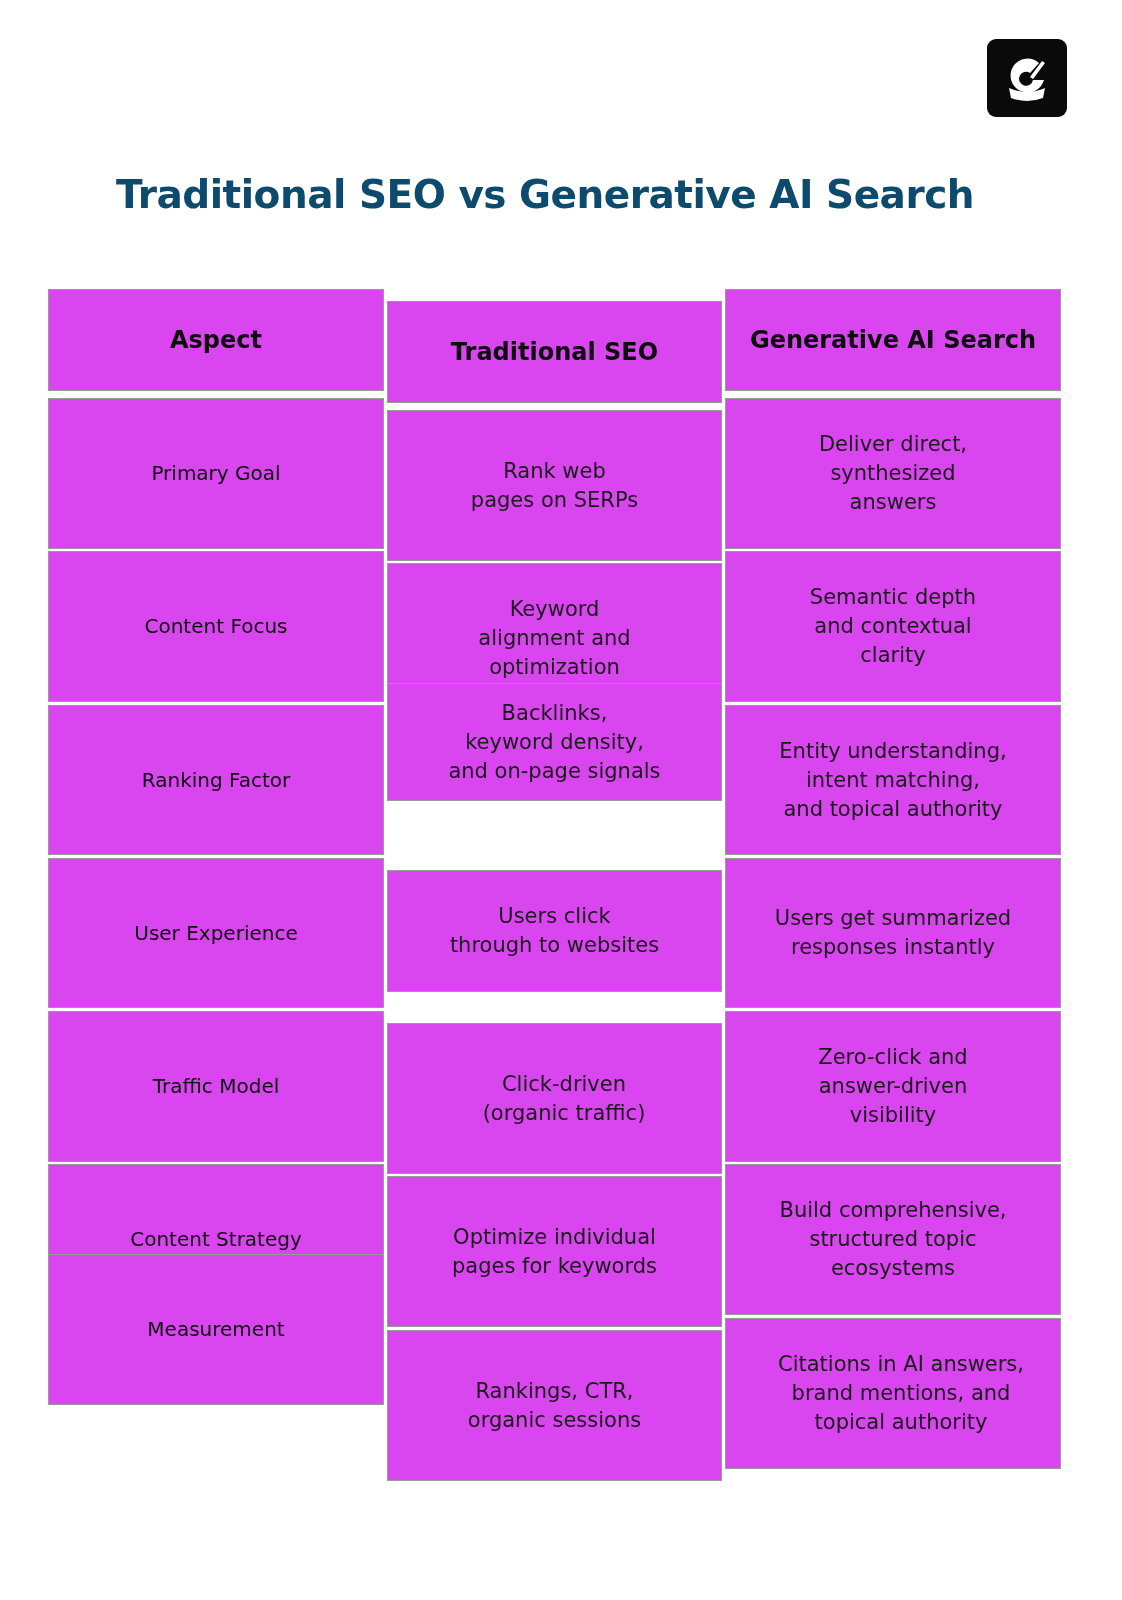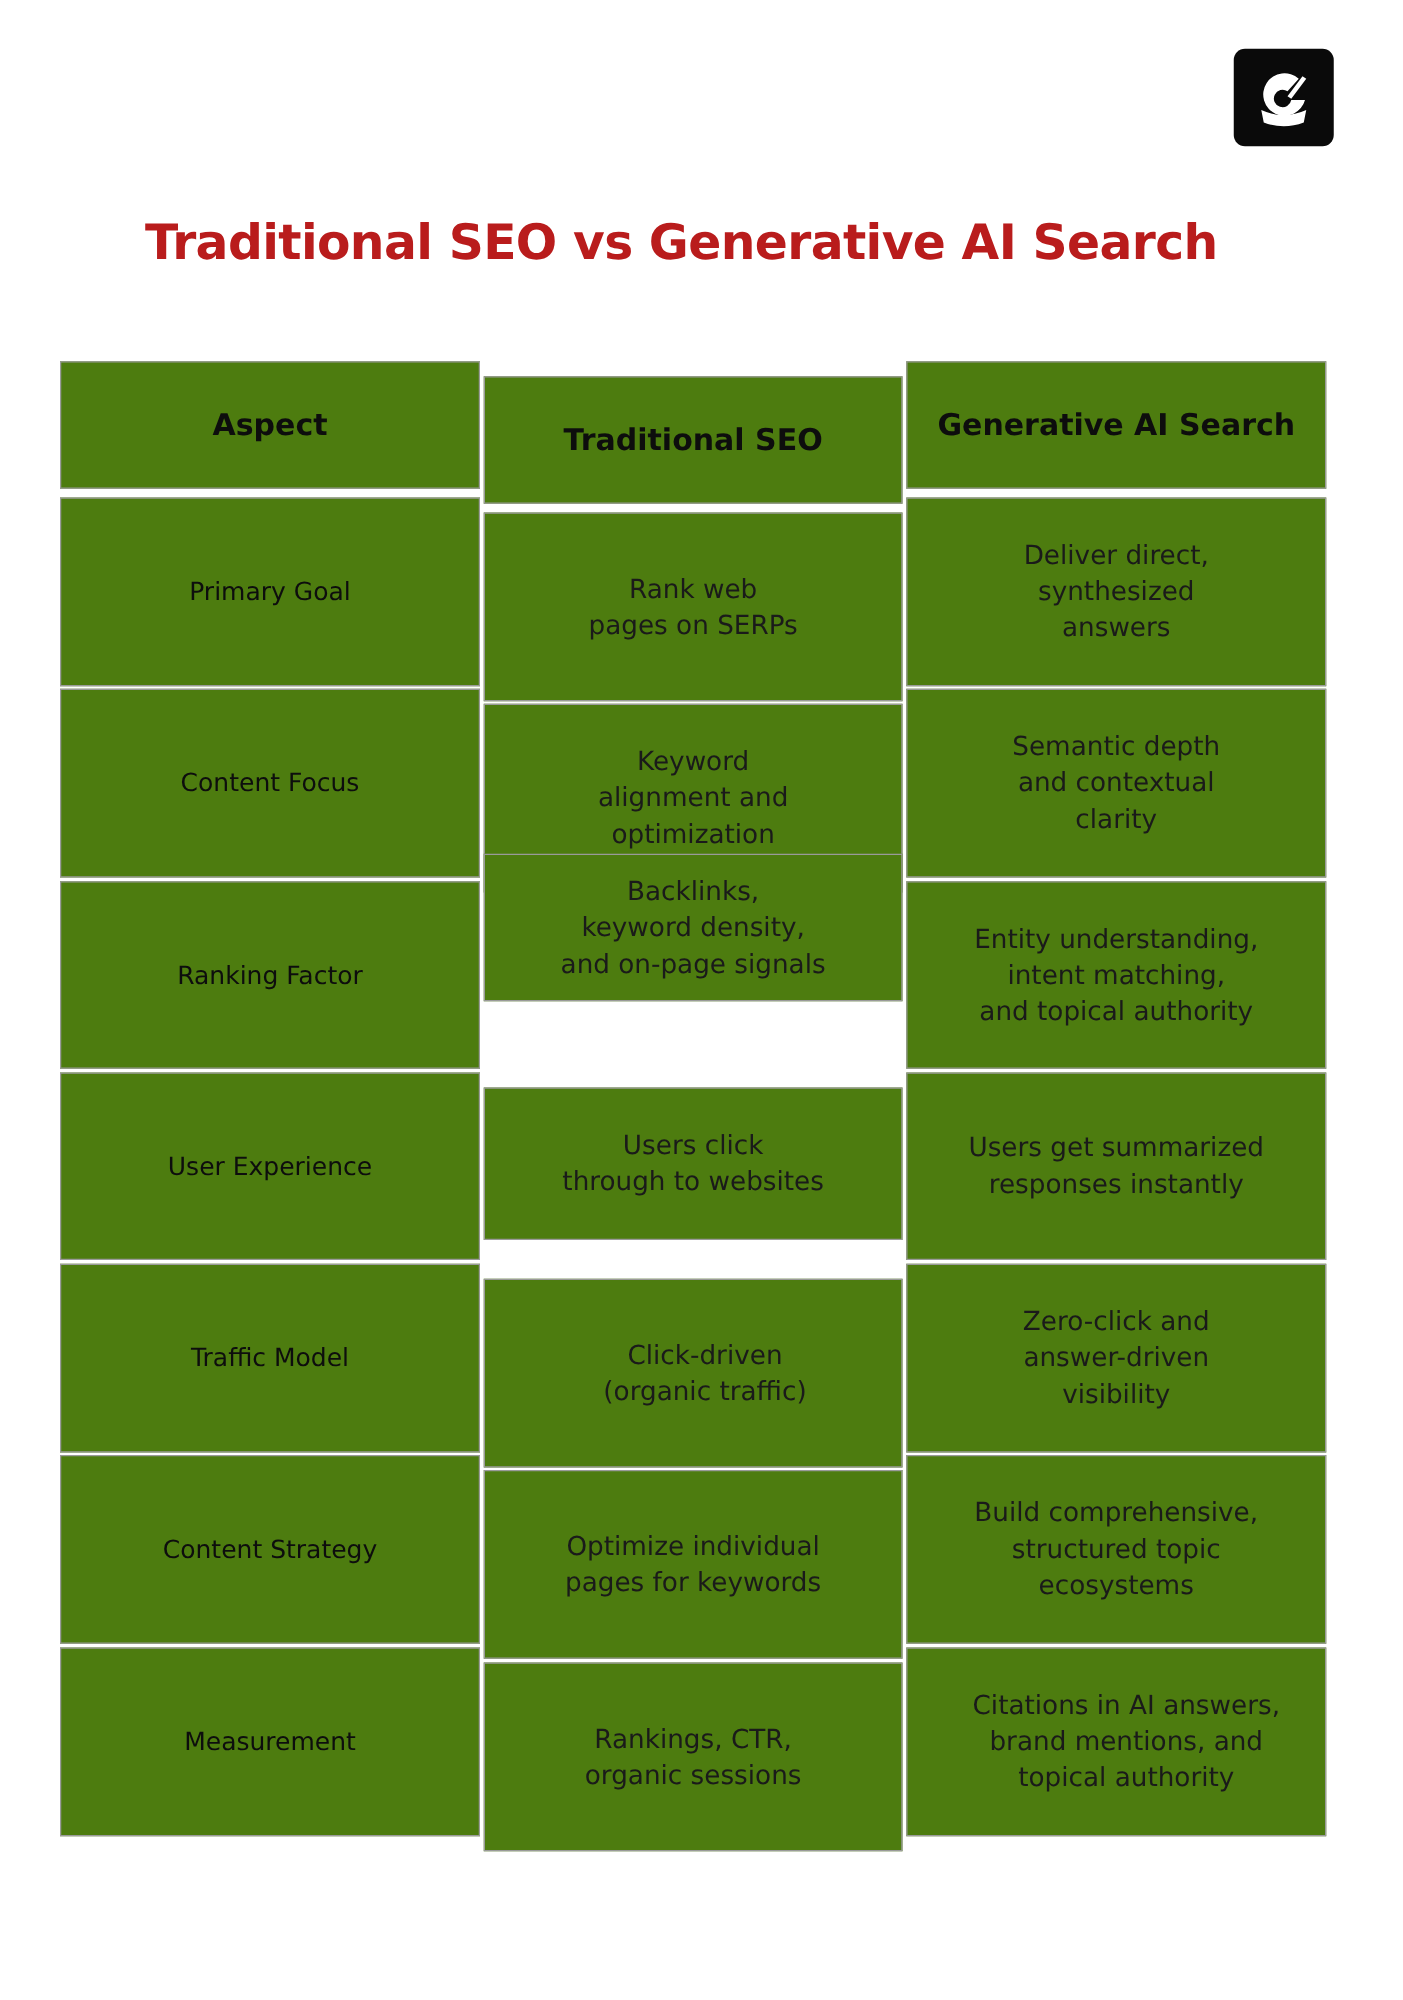--- a/index.html
+++ b/index.html
@@ -15,27 +15,27 @@
     position: absolute; left: 987px; top: 39px;
     width: 80px; height: 78px;
     background: #0a0a0a; border-radius: 9px;
     display: flex; align-items: center; justify-content: center;
   }
   .title {
     position: absolute; left: 0; top: 172px; width: 1090px;
     text-align: center;
     font-family: "DejaVu Sans", sans-serif;
     font-weight: bold; font-size: 39px; letter-spacing: -0.5px;
-    color: #b91c1c;
+    color: #0c4a6e;
   }
   .cell {
     position: absolute;
     box-sizing: border-box;
     border: 1.5px solid #9a9a9a;
-    background: #4d7c0f;
+    background: #d946ef;
     display: flex; align-items: center; justify-content: center;
     text-align: center;
   }
   .cell span { white-space: pre-line; line-height: 29px; }
   .hdr span { font-weight: bold; font-size: 24px; color: #0d0d0d; }
   .aspect span { font-weight: normal; font-size: 20px; color: #0d0d0d; }
   .val span { font-size: 21px; color: #1a1a1a; }
   .c0 { left: 48px; width: 336px; }
   .c1 { left: 387px; width: 335px; margin-top: 12px; }
   .c2 { left: 725px; width: 336px; }
@@ -137,21 +137,21 @@
   <div class="cell val c1" style="top:1164px;height:151px;">
       <span>Optimize individual
 pages for keywords</span>
     </div>
   <div class="cell val c2" style="top:1164px;height:151px;">
       <span>Build comprehensive,
 structured topic
 ecosystems</span>
     </div>
 
-  <div class="cell aspect c0" style="top:1318px;height:151px;justify-content:center;">
+  <div class="cell aspect c0" style="top:1254px;height:151px;justify-content:center;">
       <span>Measurement</span>
     </div>
   <div class="cell val c1" style="top:1318px;height:151px;">
       <span>Rankings, CTR,
 organic sessions</span>
     </div>
   <div class="cell val c2" style="top:1318px;height:151px;padding-left:16px;">
       <span>Citations in AI answers,
 brand mentions, and
 topical authority</span>

